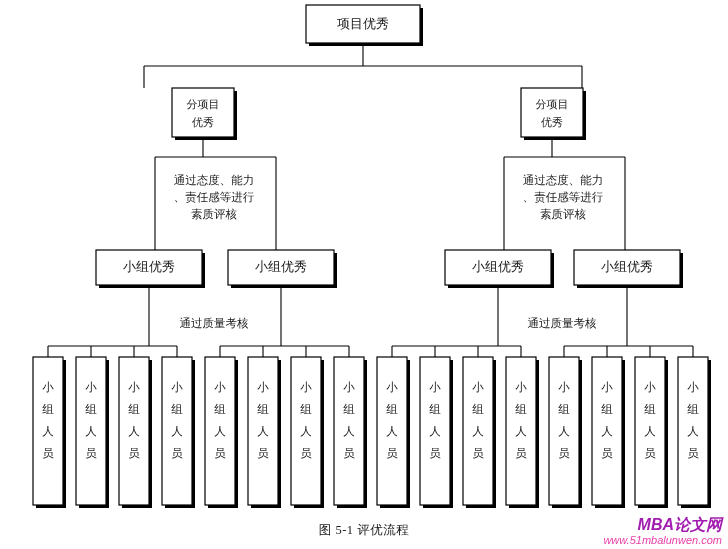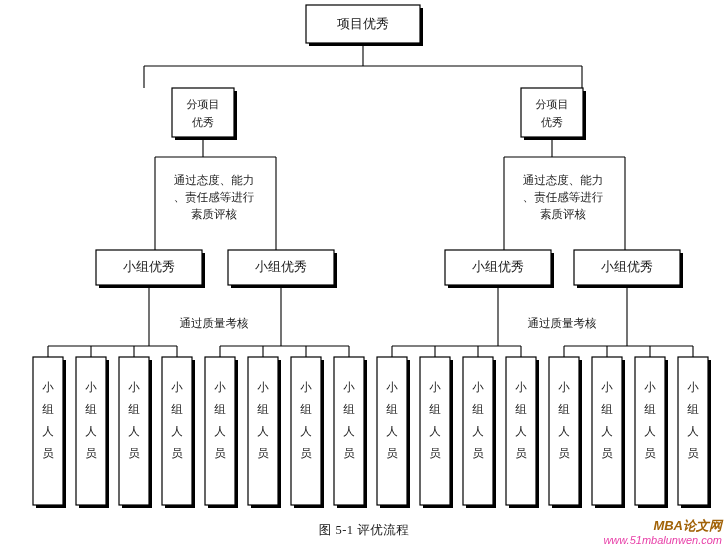--- a/index.html
+++ b/index.html
@@ -75,24 +75,24 @@
   }
   .watermark {
     position: absolute;
     right: 6px;
     bottom: 2px;
     text-align: right;
     line-height: 1.15;
   }
   .wm-name {
     font-family: "Liberation Sans", "DejaVu Sans", sans-serif;
-    font-size: 13px;
+    font-size: 16px;
     font-weight: bold;
     font-style: italic;
-    color: #a16207;
+    color: #a21caf;
     display: block;
   }
   .wm-url {
     font-family: "Liberation Sans", "DejaVu Sans", sans-serif;
     font-size: 11px;
     font-style: italic;
     color: #e83fa8;
     display: block;
     text-align: center;
   }

